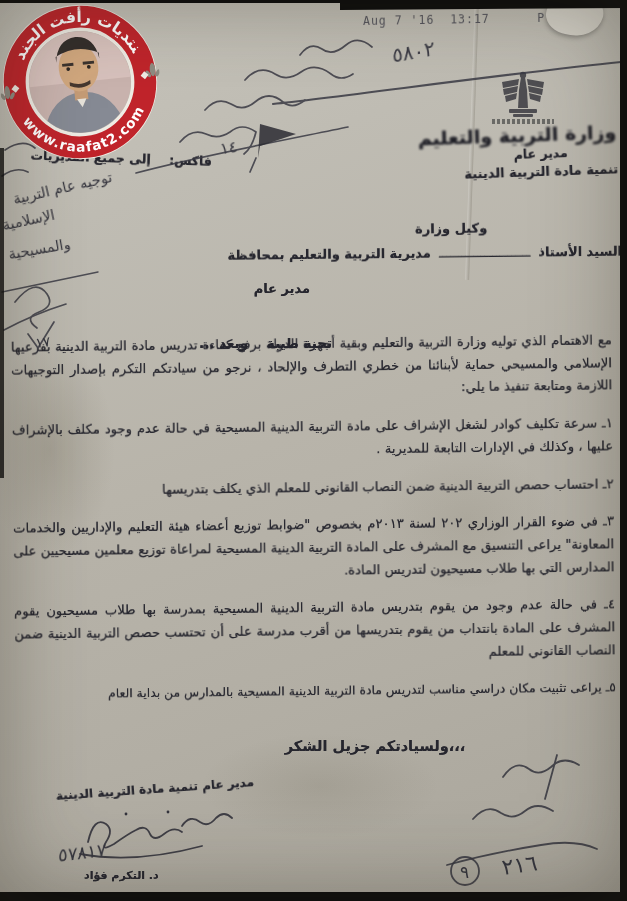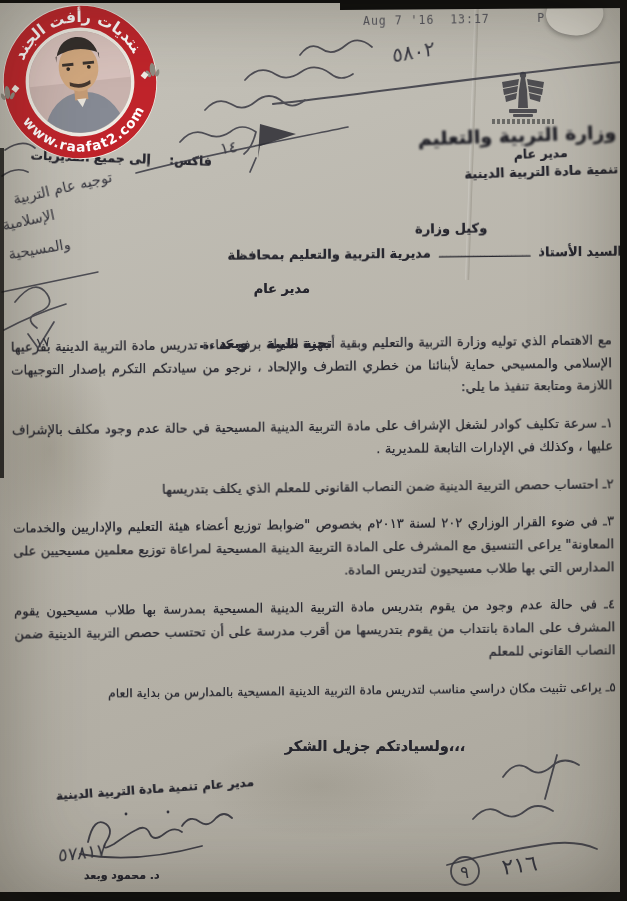--- a/index.html
+++ b/index.html
@@ -143,21 +143,21 @@
   <svg style="position:absolute;left:66px;top:798px" width="180" height="66" viewBox="0 0 180 66">
     <g fill="none" stroke="#33333c" stroke-width="1.8" stroke-linecap="round" opacity=".9">
       <path d="M22,44 q6,-26 18,-18 q8,6 0,18 q-6,10 8,2 q14,-10 22,-14 q10,-6 14,4 q4,8 14,0 q10,-8 18,-2"></path>
       <path d="M116,28 q8,-12 18,-4 q8,6 16,-4 q8,-8 16,0"></path>
       <path d="M14,56 q55,10 122,-8"></path>
     </g>
     <circle cx="60" cy="16" r="1.4" fill="#33333c"></circle>
       <circle cx="102" cy="14" r="1.4" fill="#33333c"></circle>
   </svg>
   <div class="sig-number hand">٥٧٨١٧</div>
-  <div class="sig-name typed b">د. محمود وبعد</div>
+  <div class="sig-name typed b">د. التكرم فؤاد</div>
 
   <svg style="position:absolute;right:8px;bottom:6px" width="212" height="152" viewBox="0 0 212 152">
     <g fill="none" stroke="#35353e" stroke-width="1.8" stroke-linecap="round" opacity=".85">
       <path d="M96,34 q12,-18 26,-8 q10,8 22,-2 q12,-12 28,-2"></path>
       <path d="M150,12 q-6,22 -12,44"></path>
       <path d="M66,76 q14,-16 28,-6 q12,8 24,-2 q12,-10 28,0"></path>
       <path d="M40,122 q44,-12 94,-20 q34,-6 56,4"></path>
     </g>
     <circle cx="58" cy="128" r="14" fill="none" stroke="#35353e" stroke-width="1.8" opacity=".85"></circle>
     <text x="53" y="135" font-size="17" fill="#35353e">٩</text>

